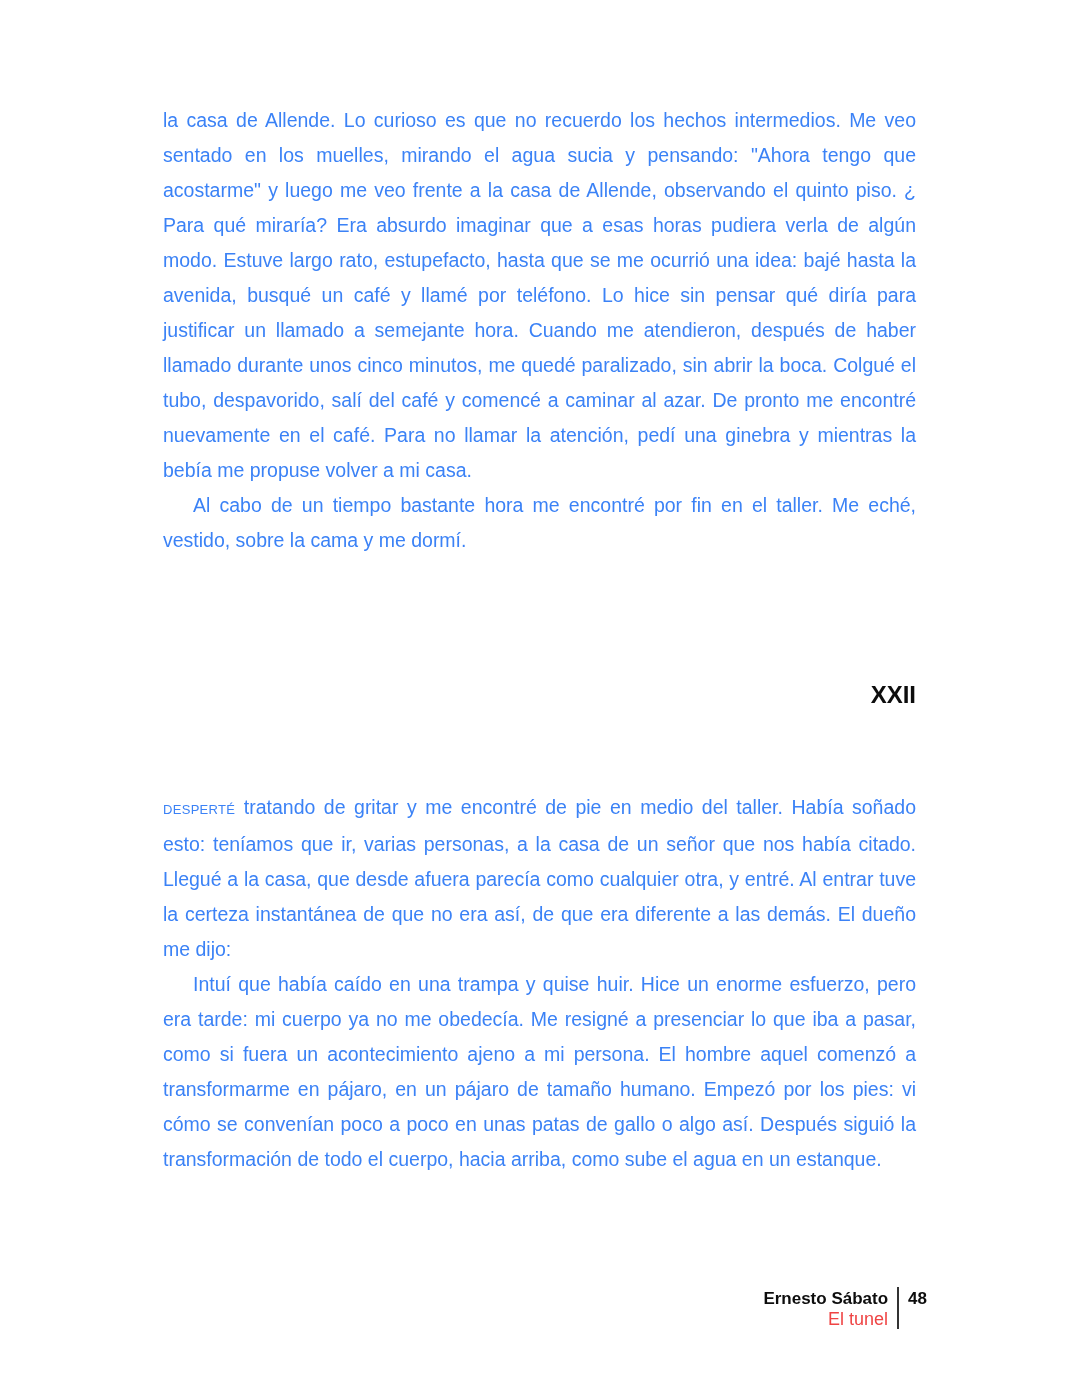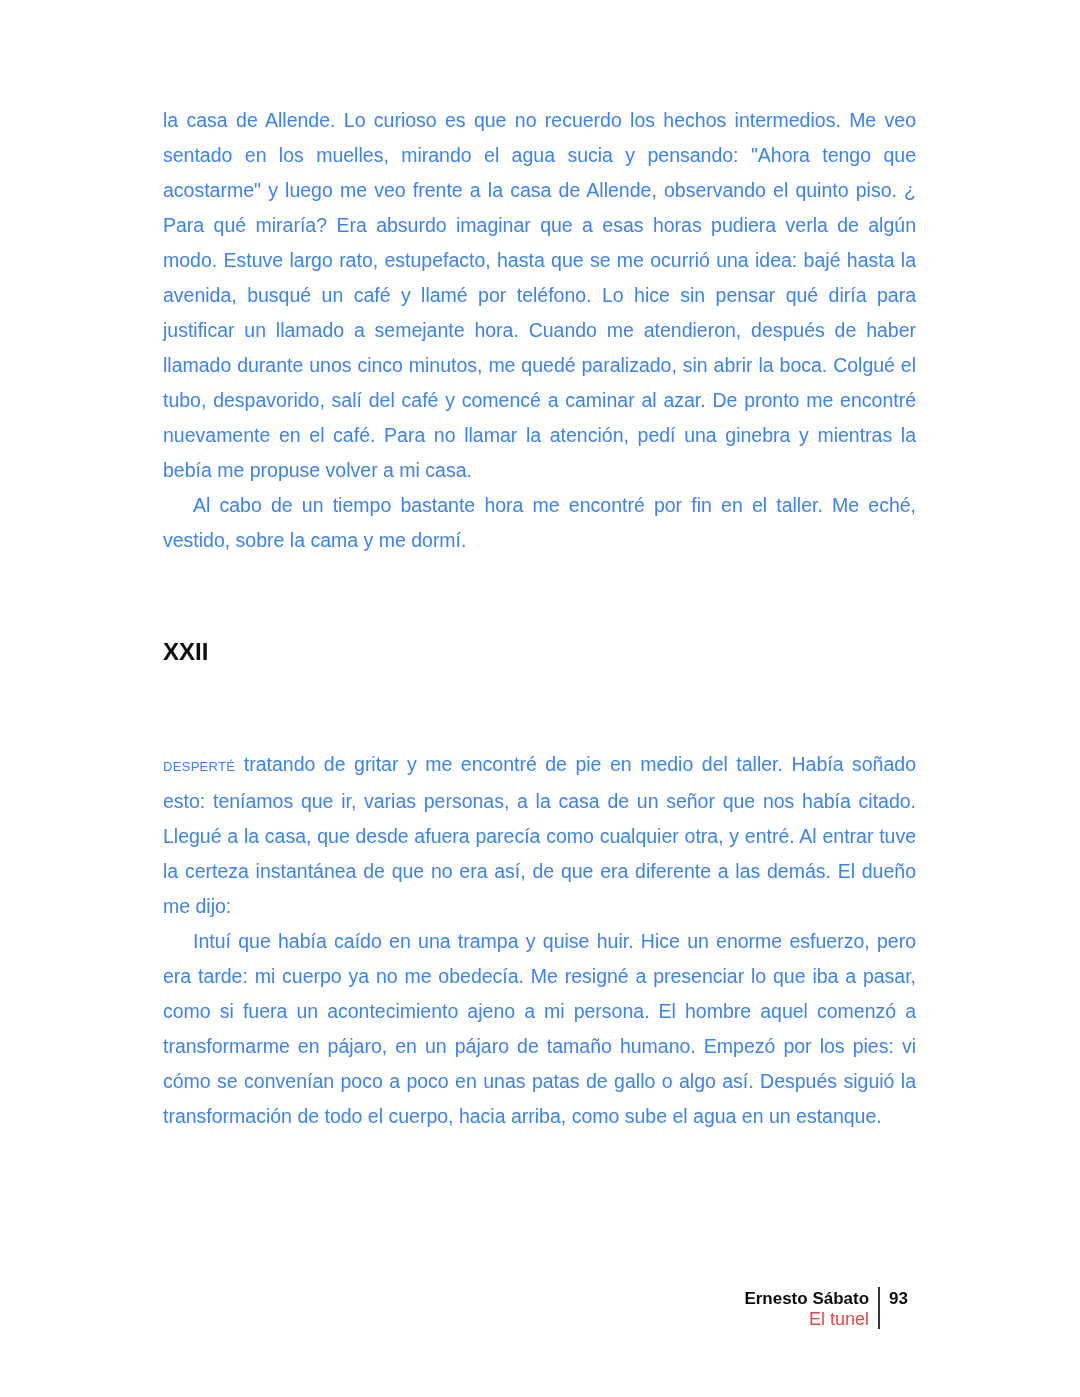--- a/index.html
+++ b/index.html
@@ -26,30 +26,30 @@
     color: #3b82f6;
   }
   .body-para.indent {
     text-indent: 30px;
   }
   .lead-caps {
     font-size: 13px;
     letter-spacing: 0.3px;
   }
   .chapter-heading {
-    margin: 76px 0 78px 0;
-    text-align: left;
+    margin: 119px 0 78px 0;
+    text-align: right;
     font-weight: bold;
     font-size: 24px;
     line-height: 35px;
     color: #0d0d0d;
   }
   .page-footer {
     position: absolute;
-    right: 172px;
+    right: 153px;
     bottom: 68px;
     display: flex;
     align-items: stretch;
   }
   .footer-left {
     text-align: right;
     padding-top: 2px;
   }
   .footer-author {
     font-weight: bold;
@@ -93,14 +93,14 @@
   <p class="body-para indent">Intuí que había caído en una trampa y quise huir. Hice un enorme esfuerzo, pero era tarde: mi cuerpo ya no me obedecía. Me resigné a presenciar lo que iba a pasar, como si fuera un acontecimiento ajeno a mi persona. El hombre aquel comenzó a transformarme en pájaro, en un pájaro de tamaño humano. Empezó por los pies: vi cómo se convenían poco a poco en unas patas de gallo o algo así. Después siguió la transformación de todo el cuerpo, hacia arriba, como sube el agua en un estanque.</p>
 
 </div>
 
 <div class="page-footer">
   <div class="footer-left">
     <div class="footer-author">Ernesto Sábato</div>
     <div class="footer-book">El tunel</div>
   </div>
   <div class="footer-bar"></div>
-  <div class="footer-num">93</div>
+  <div class="footer-num">48</div>
 </div>
 
 </body></html>

